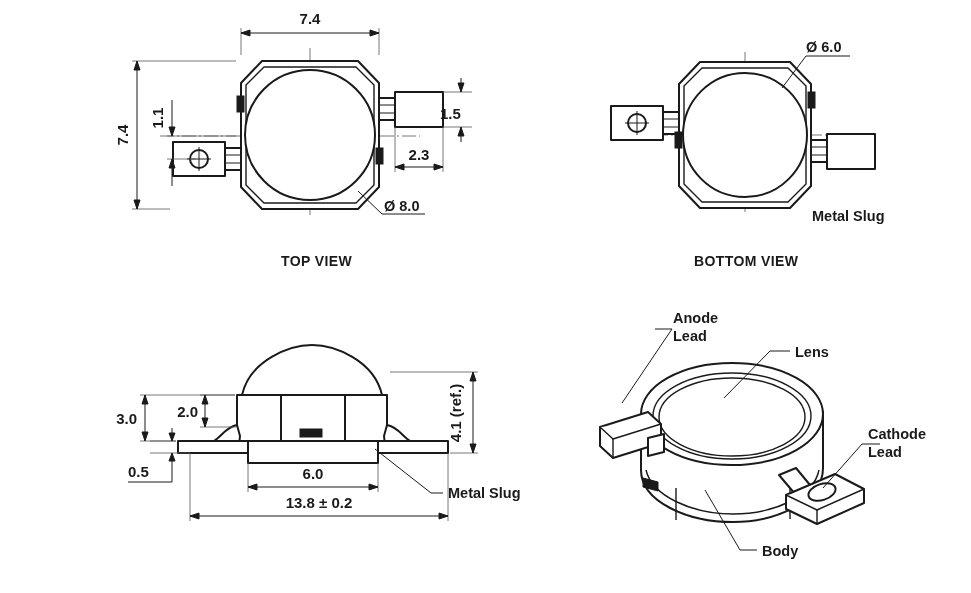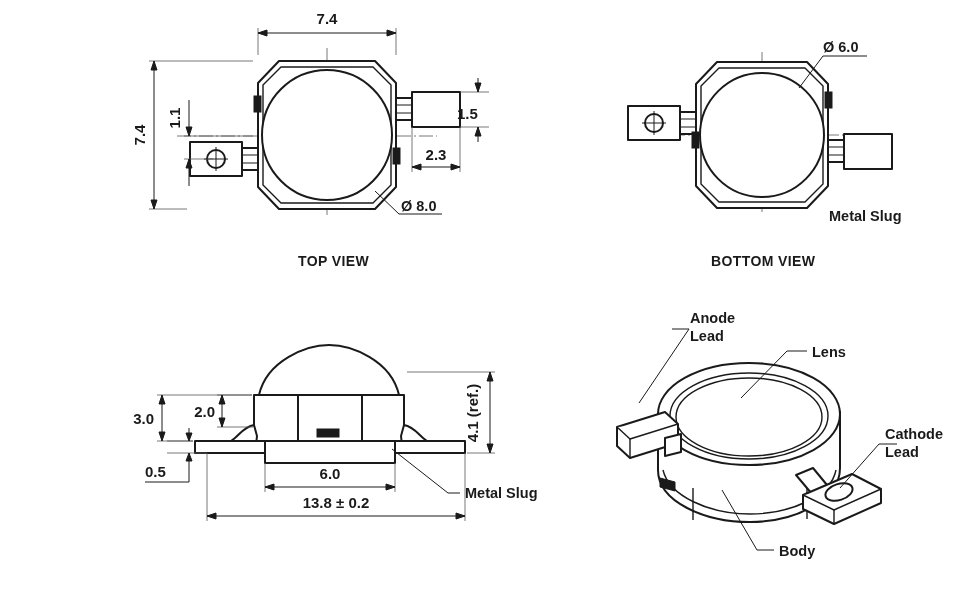--- a/index.html
+++ b/index.html
@@ -2,21 +2,21 @@
 <html><head>
 <meta charset="utf-8">
 <title>LED Package Mechanical Drawing</title>
 <style>
   html,body{margin:0;padding:0;background:#ffffff;}
   body{
     width:971px;height:593px;position:relative;overflow:hidden;
     font-family:"Liberation Sans","DejaVu Sans",sans-serif;
     color:#1a1a1a;
   }
-  .stage{position:absolute;inset:0;margin-left:17px;}
+  .stage{position:absolute;inset:0;}
   svg{display:block;}
   .dimtext{
     font-family:"Liberation Sans","DejaVu Sans",sans-serif;
     font-weight:bold;font-size:15px;fill:#1a1a1a;
   }
   .viewlabel{
     font-family:"Liberation Sans","DejaVu Sans",sans-serif;
     font-weight:bold;font-size:14px;fill:#1a1a1a;letter-spacing:0.4px;
   }
   .calloutext{

